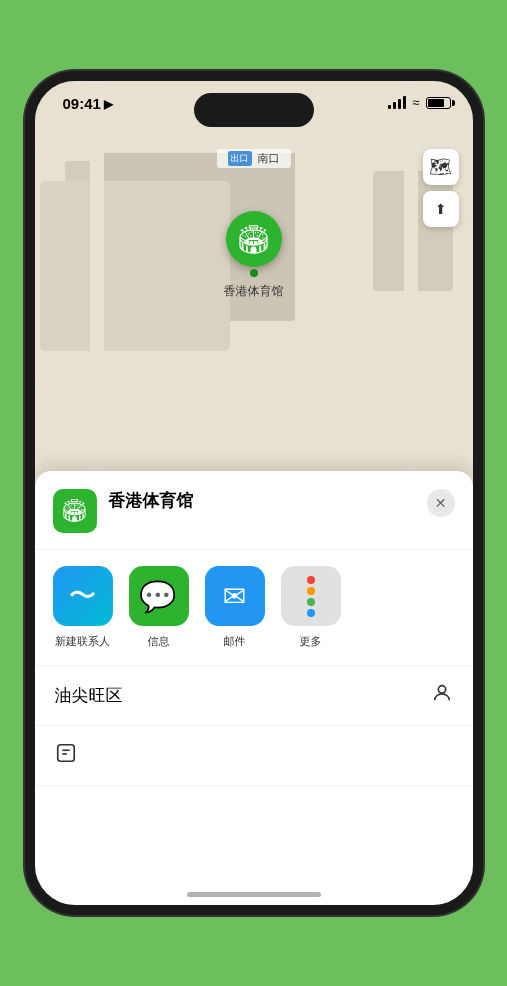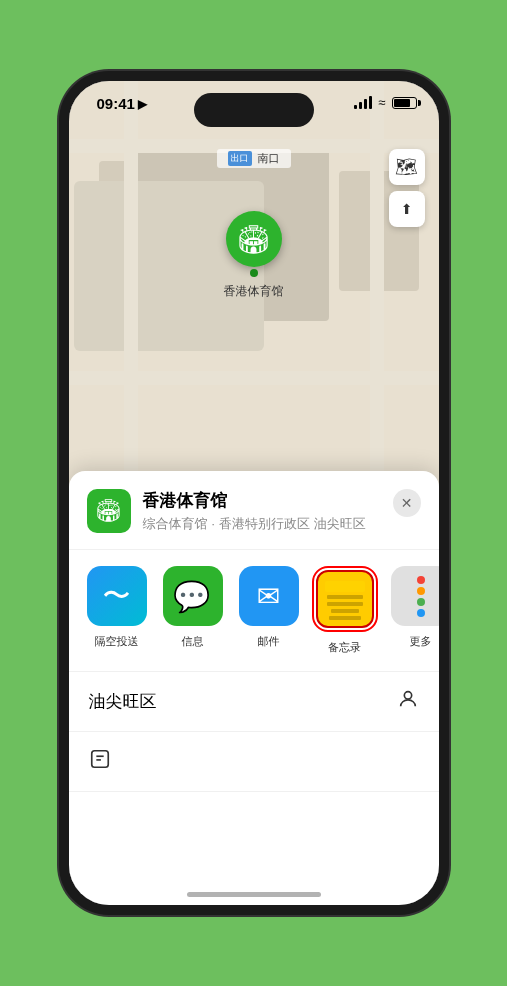--- a/index.html
+++ b/index.html
@@ -8,21 +8,21 @@
       width: 507px;
       height: 986px;
       background: #6dbf5e;
       display: flex;
       align-items: center;
       justify-content: center;
       font-family: -apple-system, 'PingFang SC', 'Helvetica Neue', sans-serif;
     }
 
     .phone-frame {
-      width: 390px;
+      width: 458px;
       height: 844px;
       background: #f5f5f5;
       border-radius: 50px;
       overflow: hidden;
       position: relative;
       border: 10px solid #1a1a1a;
       box-shadow: 0 0 0 2px #333, inset 0 0 0 2px #555;
     }
 
     
@@ -522,60 +522,47 @@
   </div>
 
   <div class="bottom-sheet" style="top: 390px;">
 
     <div class="location-header">
       <div class="location-icon">
         <span class="location-icon-inner">🏟</span>
       </div>
       <div class="location-info">
         <div class="location-name">香港体育馆</div>
-        <div class="location-sub">综合体育馆 · 香港特别行政区 油尖旺区</div>
       </div>
       <div class="close-btn">✕</div>
     </div>
 
     <div class="share-row">
 
       <div class="share-item">
         <div class="share-icon share-icon-airdrop">
           <span style="font-size:28px;color:white;">〜</span>
         </div>
-        <span class="share-label">隔空投送</span>
+        <span class="share-label">新建联系人</span>
       </div>
 
       <div class="share-item">
         <div class="share-icon share-icon-message">
           <span style="font-size:30px;color:white;">💬</span>
         </div>
         <span class="share-label">信息</span>
       </div>
 
       <div class="share-item">
         <div class="share-icon share-icon-mail">
           <span style="font-size:28px;color:white;">✉</span>
         </div>
         <span class="share-label">邮件</span>
       </div>
 
-      <div class="share-item">
-        <div style="border: 2px solid red; border-radius: 16px; padding: 2px;">
-          <div class="share-icon share-icon-notes" style="width:58px;height:58px;background:#ffcc00;border-radius:12px;display:flex;flex-direction:column;padding:8px 7px 5px;gap:3px;">
-            <div style="height:11px;background:rgba(255,210,0,1);border-radius:2px;width:100%;"></div>
-            <div style="height:4px;background:rgba(0,0,0,0.2);border-radius:1px;width:90%;"></div>
-            <div style="height:4px;background:rgba(0,0,0,0.2);border-radius:1px;width:90%;"></div>
-            <div style="height:4px;background:rgba(0,0,0,0.2);border-radius:1px;width:70%;"></div>
-            <div style="height:4px;background:rgba(0,0,0,0.2);border-radius:1px;width:80%;"></div>
-          </div>
-        </div>
-        <span class="share-label">备忘录</span>
-      </div>
 
       <div class="share-item">
         <div class="share-icon" style="background:#e0e0e0;border-radius:14px;overflow:hidden;">
           <div class="more-dots">
             <div class="more-dot" style="background:#f44336;"></div>
             <div class="more-dot" style="background:#ff9800;"></div>
             <div class="more-dot" style="background:#4caf50;"></div>
             <div class="more-dot" style="background:#2196f3;"></div>
           </div>
         </div>

